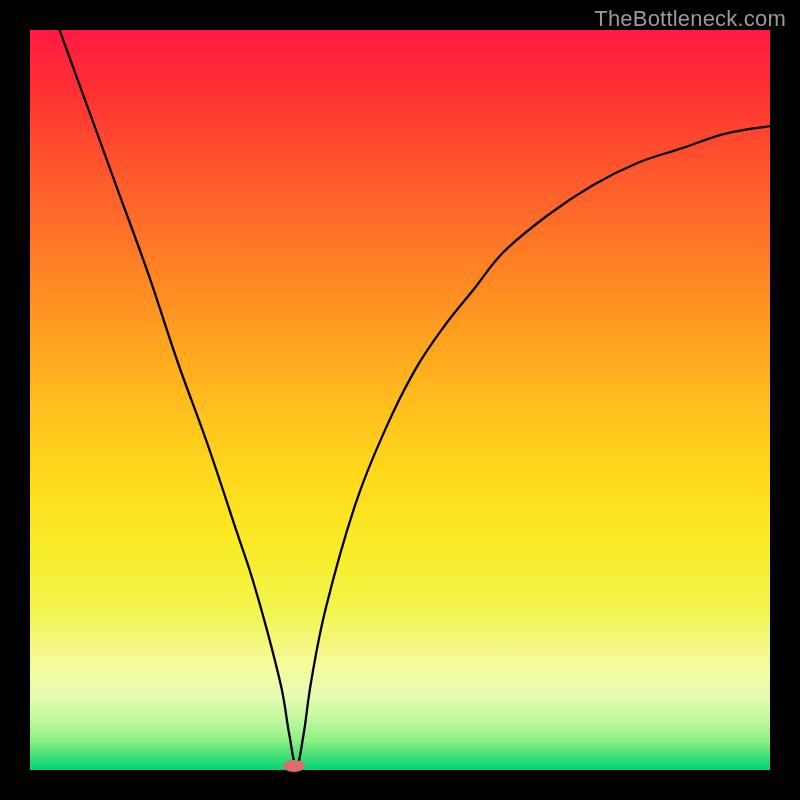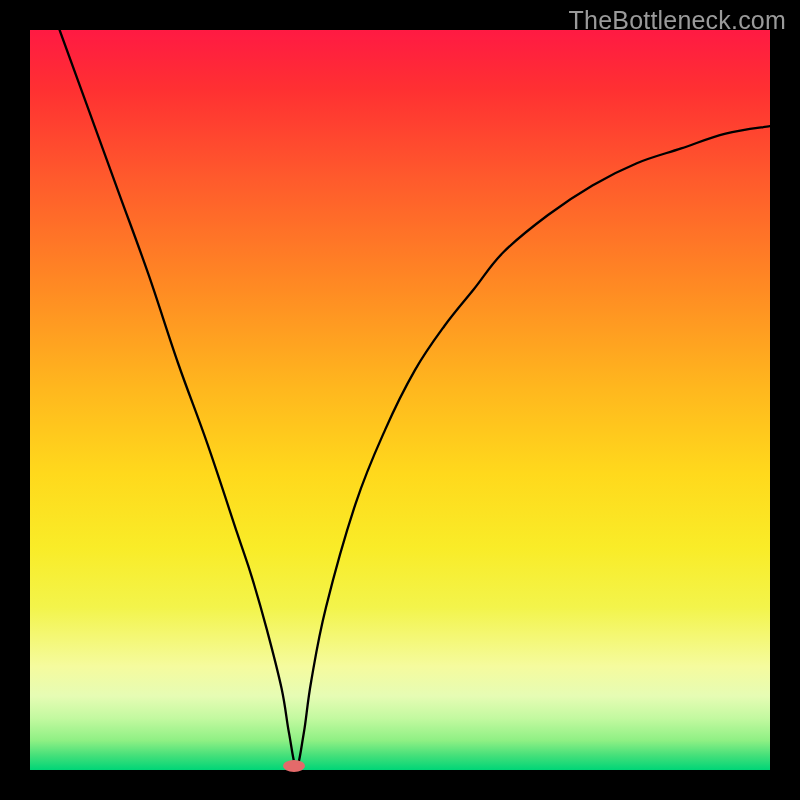--- a/index.html
+++ b/index.html
@@ -53,21 +53,21 @@
   .marker {
     position: absolute;
     border-radius: 50%;
     background: #e46a6a;
   }
   .watermark {
     position: absolute;
     top: 6px;
     right: 14px;
     color: #9a9a9a;
-    font-size: 25px;
+    font-size: 22px;
     letter-spacing: 0.2px;
     text-align: right;
   }
 </style>
 </head>
 <body>
 
 <div class="frame">
   <div class="plot">
     <svg class="curve-svg" viewBox="0 0 740 740" preserveAspectRatio="none">

